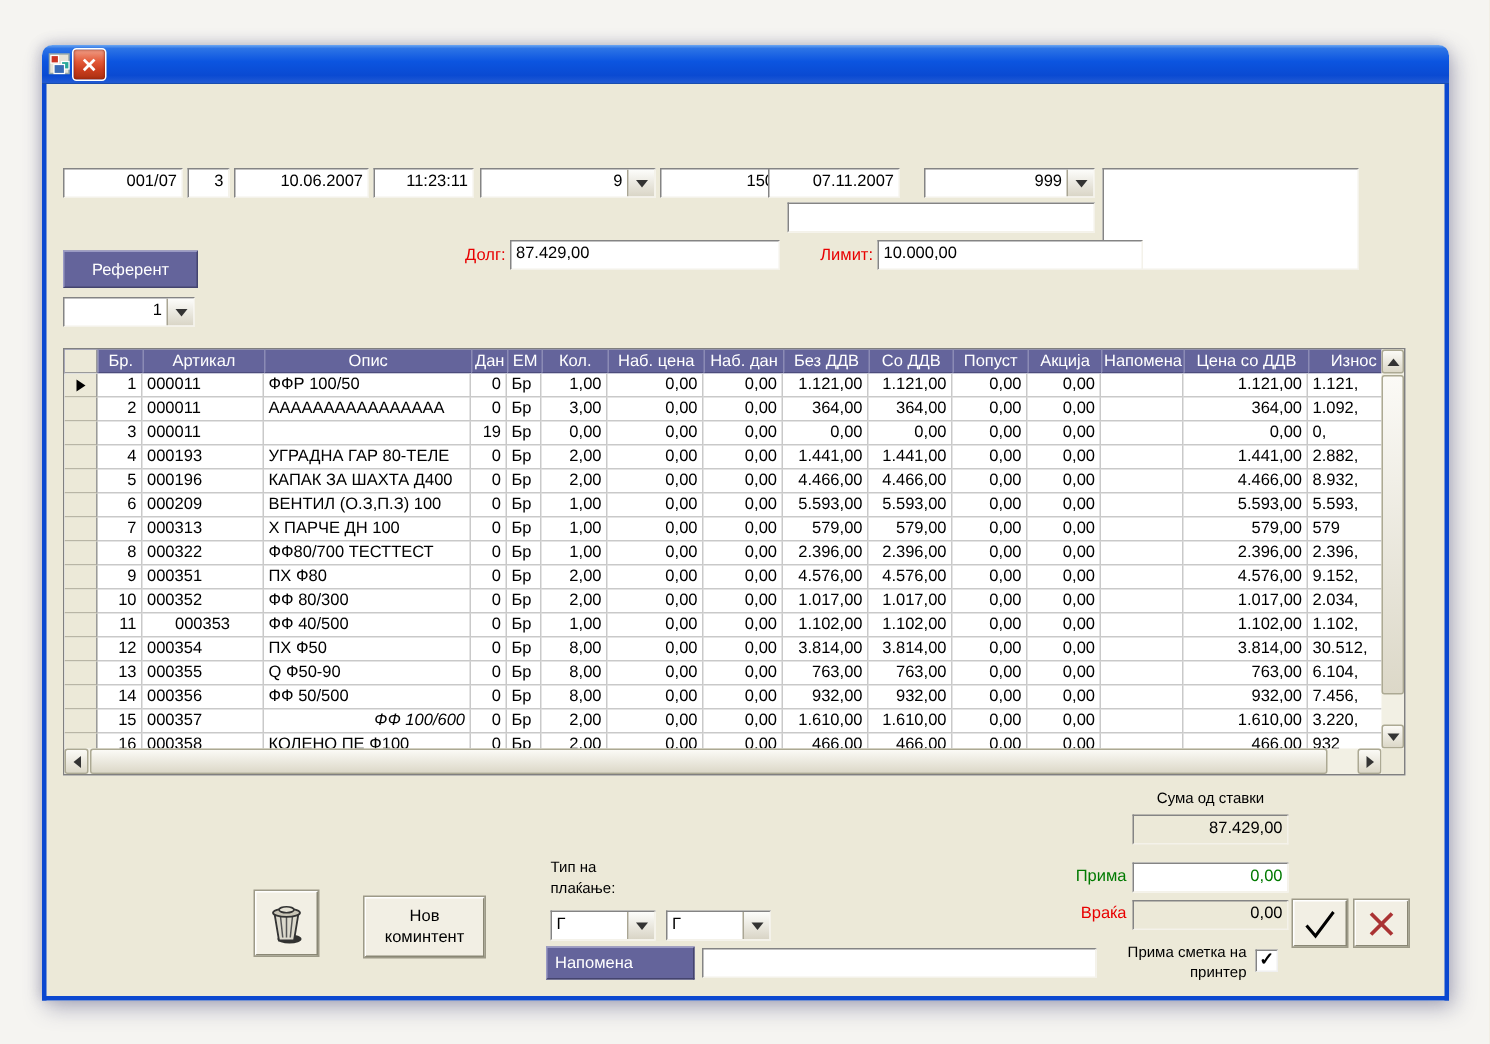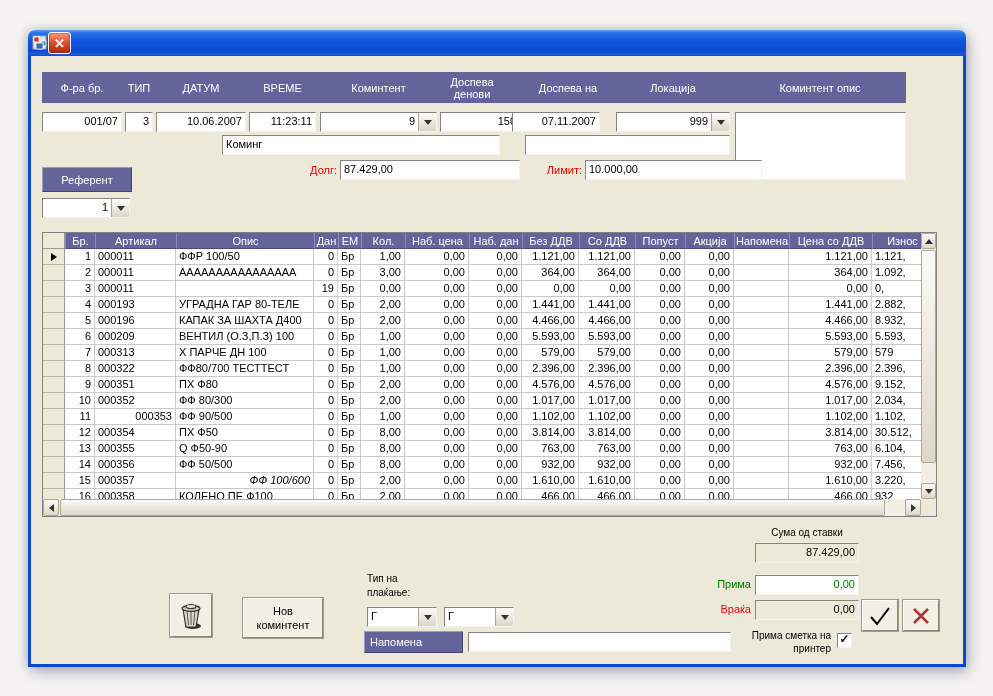--- a/index.html
+++ b/index.html
@@ -82,31 +82,20 @@
       <rect x="9" y="6" width="5" height="5" fill="#2aa99a" stroke="#fff" stroke-width="0.8"></rect>
       <rect x="4" y="8" width="7" height="6" fill="#3a6cb5" stroke="#fff" stroke-width="0.8"></rect>
     </svg>
     <span class="closebtn">
         <span>✕</span>
       </span>
   </div>
   <div class="winbody">
   <div class="client">
 
-    <div class="hdrbar">
-      <span class="hcol" style="left:0;width:80px">Ф-ра бр.</span>
-      <span class="hcol" style="left:83px;width:28px">ТИП</span>
-      <span class="hcol" style="left:114px;width:90px">ДАТУМ</span>
-      <span class="hcol" style="left:207px;width:67px">ВРЕМЕ</span>
-      <span class="hcol" style="left:278px;width:117px">Коминтент</span>
-      <span class="hcol wrap" style="left:398px;width:64px;left:398px">Доспева денови</span>
-      <span class="hcol" style="left:482px;width:88px">Доспева на</span>
-      <span class="hcol" style="left:574px;width:114px">Локација</span>
-      <span class="hcol" style="left:693px;width:170px">Коминтент опис</span>
-    </div>
 
     <div class="xpfield ra" style="left:11px;top:56px;width:80px">001/07</div>
     <div class="xpfield ra" style="left:94px;top:56px;width:28px">3</div>
     <div class="xpfield ra" style="left:125px;top:56px;width:90px">10.06.2007</div>
     <div class="xpfield ra" style="left:218px;top:56px;width:67px">11:23:11</div>
     <div class="xpfield combo" style="left:289px;top:56px;width:117px">
       <span class="cval ra">9</span>
       <span class="cbtn">
             <span class="arr-down"></span>
           </span>
@@ -114,21 +103,20 @@
     <div class="xpfield ra" style="left:409px;top:56px;width:80px">150</div>
     <div class="xpfield ra" style="left:481px;top:56px;width:88px">07.11.2007</div>
     <div class="xpfield combo" style="left:585px;top:56px;width:114px">
       <span class="cval ra">999</span>
       <span class="cbtn">
             <span class="arr-down"></span>
           </span>
     </div>
     <div class="xpfield" style="left:704px;top:56px;width:171px;height:68px"></div>
 
-    <div class="xpfield" style="left:191px;top:79px;width:278px">Коминг</div>
     <div class="xpfield" style="left:494px;top:79px;width:205px"></div>
 
     <span class="redlbl ra" style="left:240px;top:108px;width:66px;display:inline-block">Долг:</span>
     <div class="xpfield" style="left:309px;top:104px;width:180px">87.429,00</div>
     <span class="redlbl ra" style="left:505px;top:108px;width:46px;display:inline-block">Лимит:</span>
     <div class="xpfield" style="left:554px;top:104px;width:177px">10.000,00</div>
 
     <div class="purplebtn" style="left:11px;top:111px;width:88px;height:23px">Референт</div>
     <div class="xpfield combo" style="left:11px;top:142px;width:88px">
       <span class="cval ra">1</span>
@@ -335,22 +323,22 @@
               <span class="gc" style="width: 56px; flex: 0 0 56px; text-align: right;">1.017,00</span>
               <span class="gc" style="width: 50px; flex: 0 0 50px; text-align: right;">0,00</span>
               <span class="gc" style="width: 49px; flex: 0 0 49px; text-align: right;">0,00</span>
               <span class="gc" style="width: 55px; flex: 0 0 55px; text-align: left;"></span>
               <span class="gc" style="width: 83px; flex: 0 0 83px; text-align: right;">1.017,00</span>
               <span class="gc" style="width: 60px; flex: 0 0 60px; text-align: left;">2.034,</span>
             </div>
             <div class="grow">
               <span class="gc gsel" style="width: 22px; flex: 0 0 22px;"></span>
               <span class="gc" style="width: 30px; flex: 0 0 30px; text-align: right;">11</span>
-              <span class="gc" style="width: 81px; flex: 0 0 81px; text-align: right;">000353</span>
-              <span class="gc" style="width: 138px; flex: 0 0 138px; text-align: left;">ФФ 90/500</span>
+              <span class="gc" style="width: 81px; flex: 0 0 81px; text-align: center;">000353</span>
+              <span class="gc" style="width: 138px; flex: 0 0 138px; text-align: left;">ФФ 40/500</span>
               <span class="gc" style="width: 24px; flex: 0 0 24px; text-align: right;">0</span>
               <span class="gc" style="width: 23px; flex: 0 0 23px; text-align: left;">Бр</span>
               <span class="gc" style="width: 44px; flex: 0 0 44px; text-align: right;">1,00</span>
               <span class="gc" style="width: 64px; flex: 0 0 64px; text-align: right;">0,00</span>
               <span class="gc" style="width: 53px; flex: 0 0 53px; text-align: right;">0,00</span>
               <span class="gc" style="width: 57px; flex: 0 0 57px; text-align: right;">1.102,00</span>
               <span class="gc" style="width: 56px; flex: 0 0 56px; text-align: right;">1.102,00</span>
               <span class="gc" style="width: 50px; flex: 0 0 50px; text-align: right;">0,00</span>
               <span class="gc" style="width: 49px; flex: 0 0 49px; text-align: right;">0,00</span>
               <span class="gc" style="width: 55px; flex: 0 0 55px; text-align: left;"></span>

